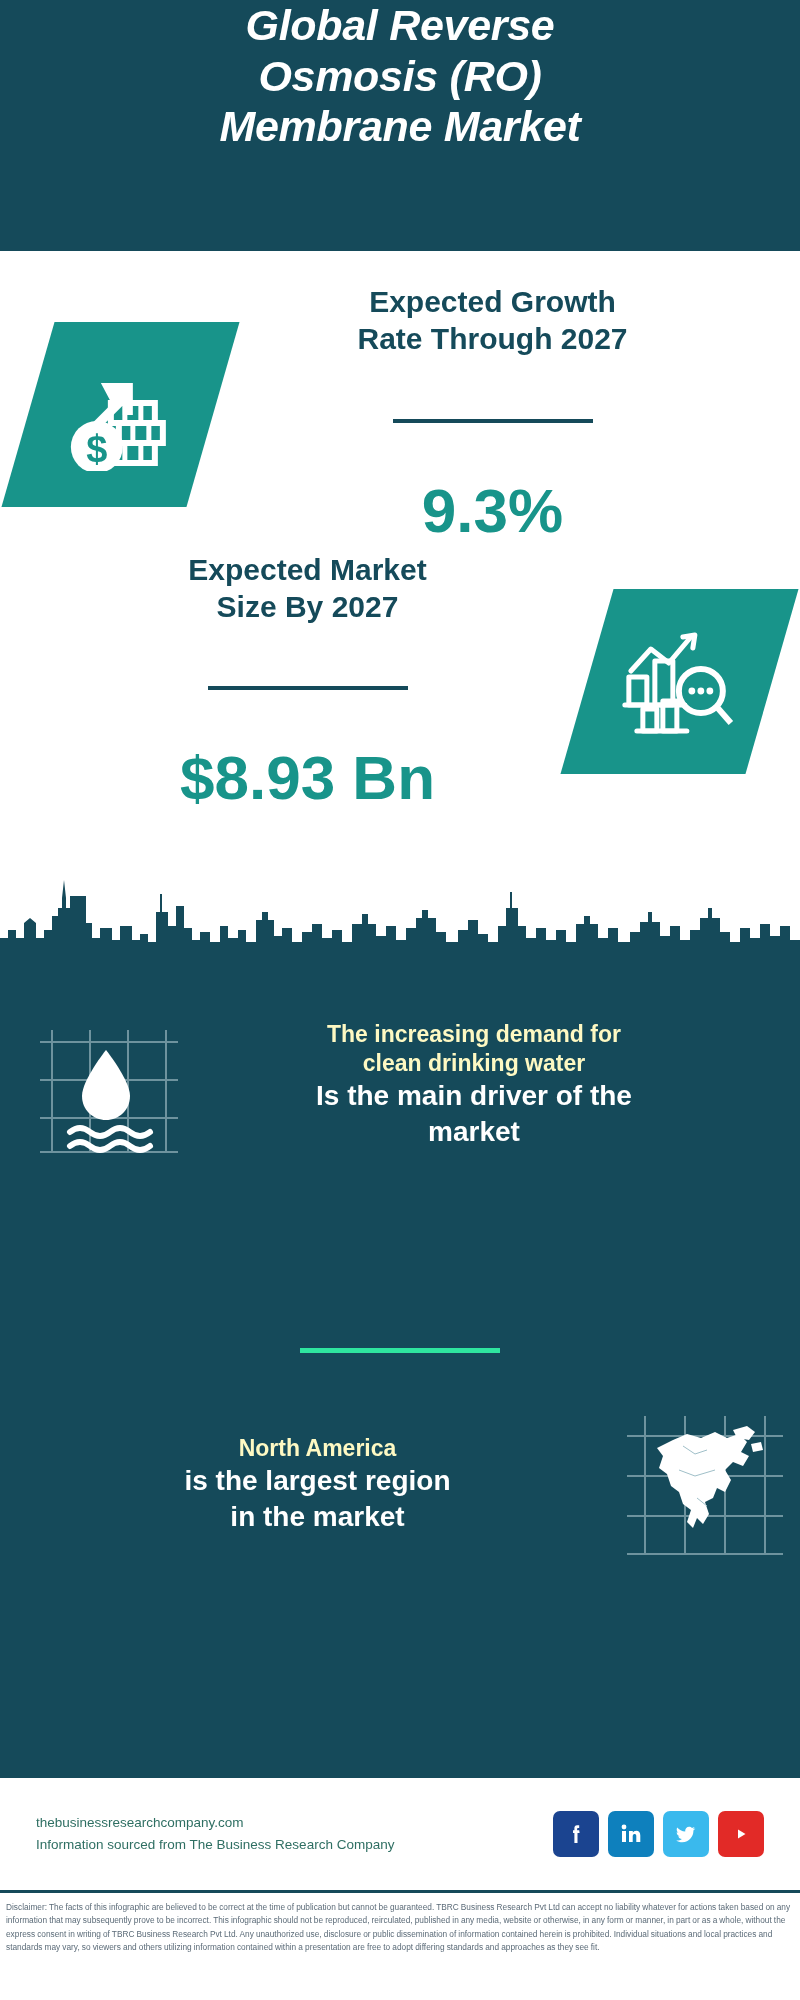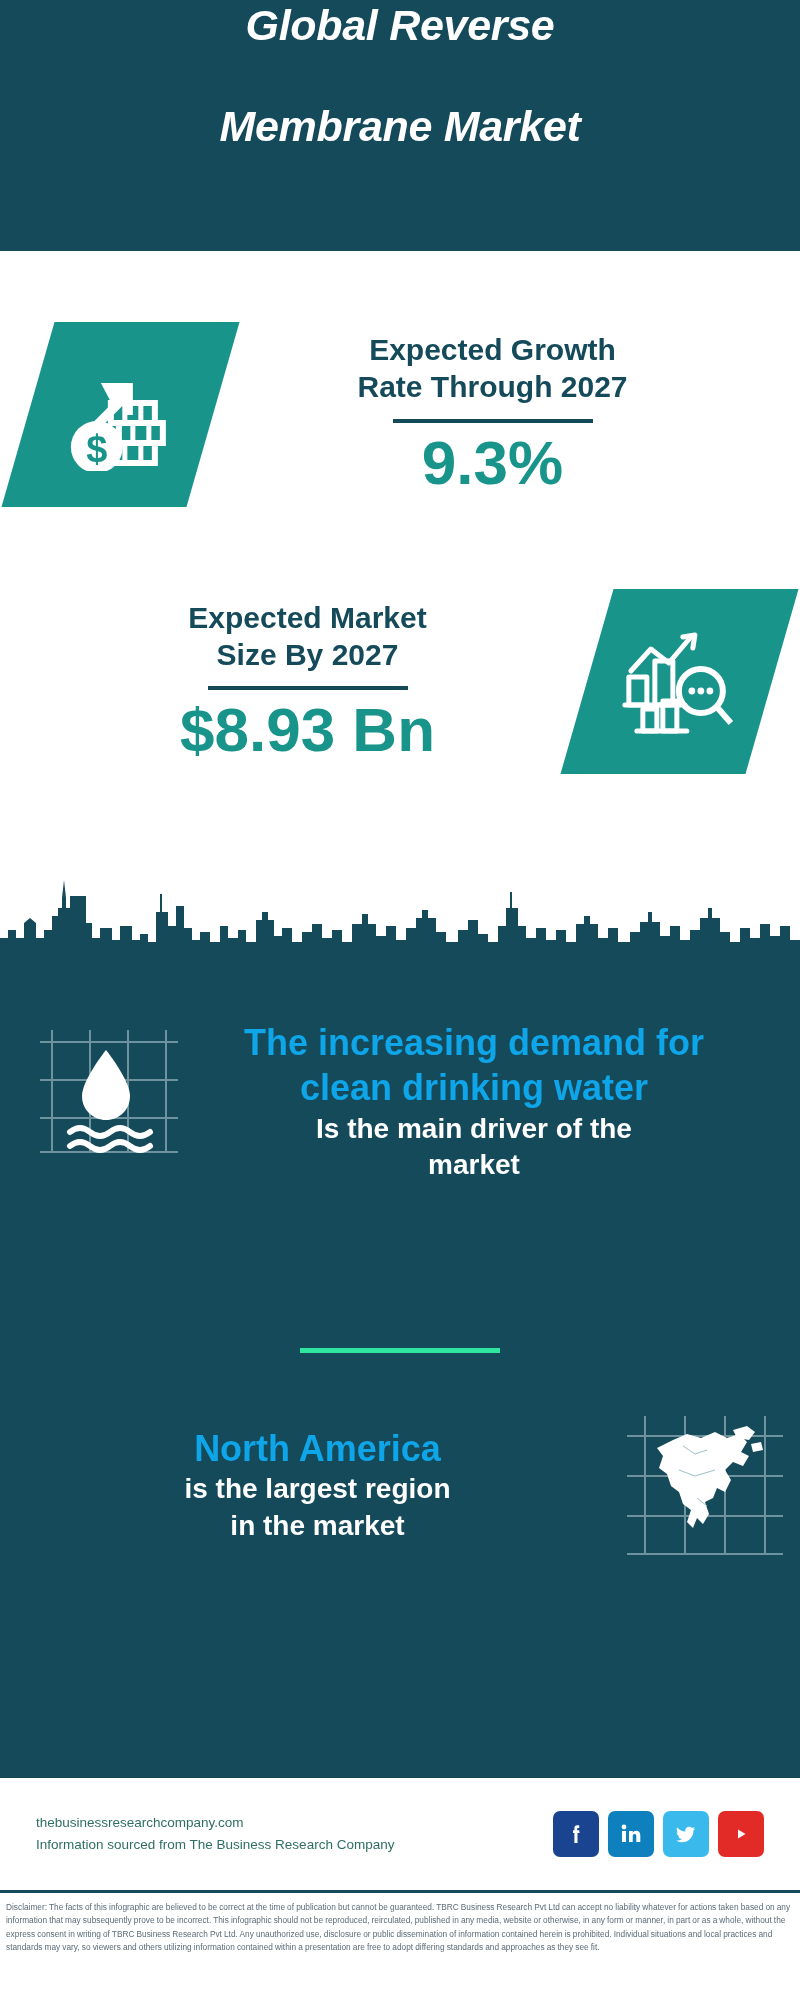--- a/index.html
+++ b/index.html
@@ -41,21 +41,21 @@
     width:185px; height:185px;
     background:#18948a;
     transform:skewX(-16deg);
     flex:0 0 auto;
     display:flex; align-items:center; justify-content:center;
     position:relative;
   }
   .para .inner { transform:skewX(16deg); display:flex; align-items:center; justify-content:center; }
   .para svg { display:block; }
 
-  .stat-text { flex:1 1 auto; display:flex; flex-direction:column; align-items:center; }
+  .stat-text { flex:1 1 auto; display:flex; flex-direction:column; align-items:center;gap:48px; }
   .stat-title {
     color:#154a5a;
     font-size:30px; font-weight:bold; line-height:1.24;
     text-align:center;
   }
   .rule { width:200px; height:4px; background:#154a5a; margin:13px 0 6px; }
   .stat-value {
     color:#18948a;
     font-size:62px; font-weight:bold; line-height:1.1;
     text-align:center;
@@ -80,22 +80,22 @@
 
   
   .driver-row {
     position:absolute; top:40px; left:0; width:100%;
     display:flex; align-items:flex-start; padding:0 30px;
   }
   .grid-icon { flex:0 0 auto; width:148px; height:140px; position:relative; }
   .grid-icon svg { display:block; }
   .driver-text { flex:1 1 auto; text-align:center; padding:0 6px; }
   .accent {
-    color:#0ea5e9;
-    font-size:36px; font-weight:bold; line-height:1.26;
+    color:#fef9c3;
+    font-size:23px; font-weight:bold; line-height:1.26;
     display:block;
   }
   .plain {
     color:#ffffff;
     font-size:28px; line-height:1.3;
     display:block;
     font-weight:bold;
   }
 
   .divider {
@@ -151,21 +151,21 @@
   }
 </style>
 </head>
 <body>
 
 <div class="infographic">
 
   <div class="header">
     <h1>
       <span>Global Reverse</span><br>
-      <br>
+      <span>Osmosis (RO)</span><br>
       <span>Membrane Market</span>
     </h1>
   </div>
 
   <div class="stat-row growth">
     <div class="para">
       <div class="inner">
         <svg width="120" height="112" viewBox="0 0 120 112">
 
           <path d="M18 84 L64 38" stroke="#ffffff" stroke-width="9" fill="none"></path>

